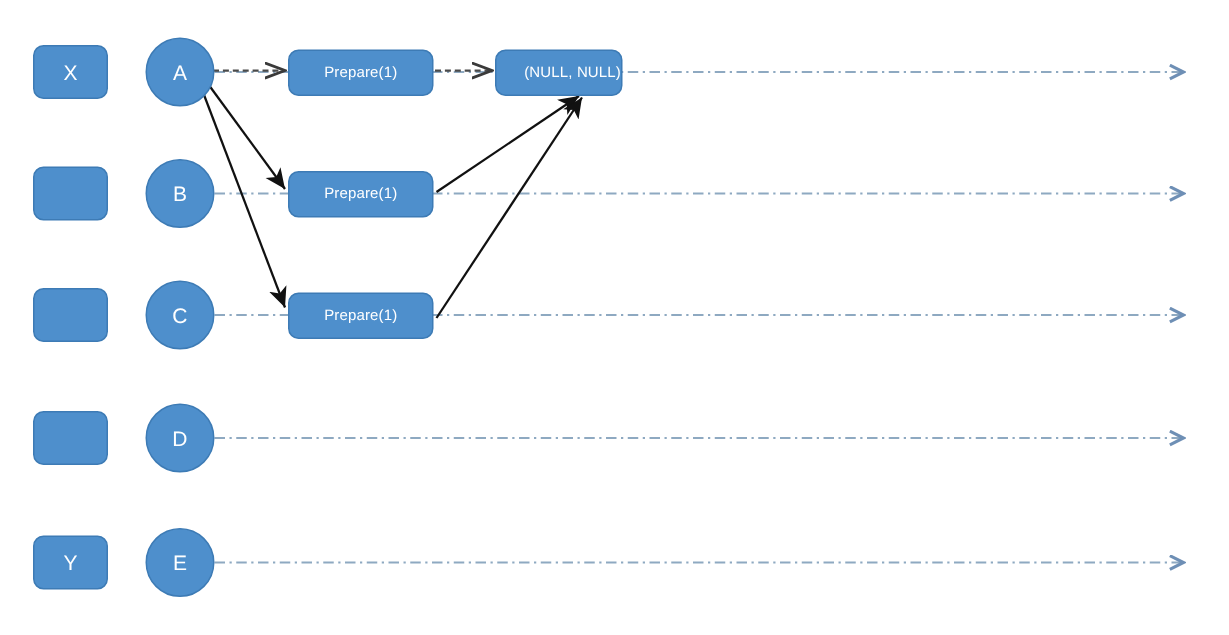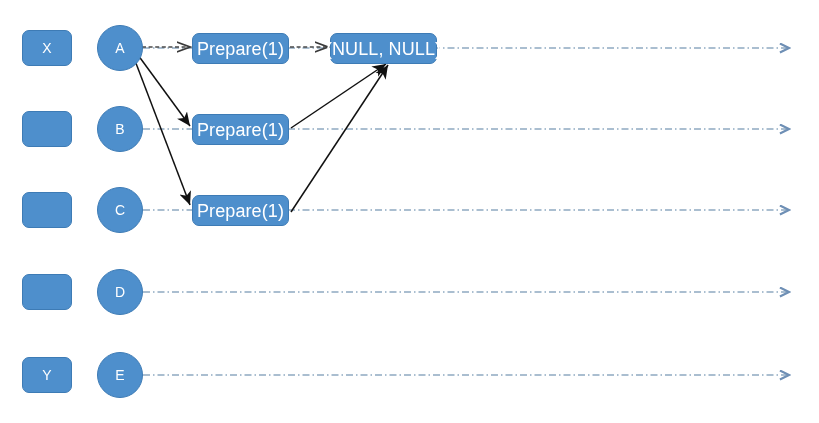--- a/index.html
+++ b/index.html
@@ -42,21 +42,21 @@
     letter-spacing: 0.1px;
   }
   .node.lifeline-box {
     border-radius: 7px;
   }
   .node.actor-circle {
     border-radius: 50%;
   }
   .node.msg-box {
     border-radius: 7px;
-    font-size: 18px;
+    font-size: 10px;
   }
   .node-label {
     pointer-events: none;
   }
 </style>
 </head>
 <body>
 
 <div id="diagram-canvas">
 
@@ -101,21 +101,21 @@
 
   <div class="node lifeline-box" style="left:22px; top:30px; width:50px; height:36px;">
     <span class="node-label">X</span>
   </div>
   <div class="node actor-circle" style="left:97px; top:25px; width:46px; height:46px;">
     <span class="node-label">A</span>
   </div>
   <div class="node msg-box" style="left:192px; top:33px; width:97px; height:31px;">
     <span class="node-label">Prepare(1)</span>
   </div>
-  <div class="node msg-box" style="left:330px; top:33px; width:107px; height:31px;">
+  <div class="node msg-box" style="left:330px; top:33px; width:85px; height:31px;justify-content:flex-end;">
     <span class="node-label">(NULL, NULL)</span>
   </div>
 
   <div class="node lifeline-box" style="left:22px; top:111px; width:50px; height:36px;">
     <span class="node-label"></span>
   </div>
   <div class="node actor-circle" style="left:97px; top:106px; width:46px; height:46px;">
     <span class="node-label">B</span>
   </div>
   <div class="node msg-box" style="left:192px; top:114px; width:97px; height:31px;">

